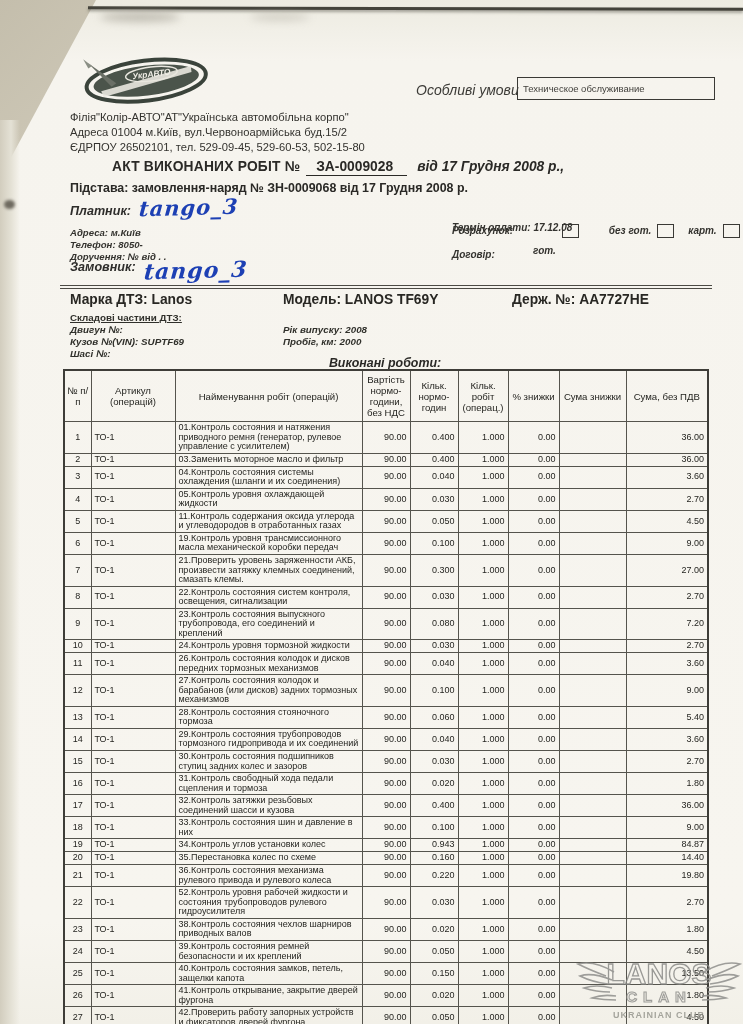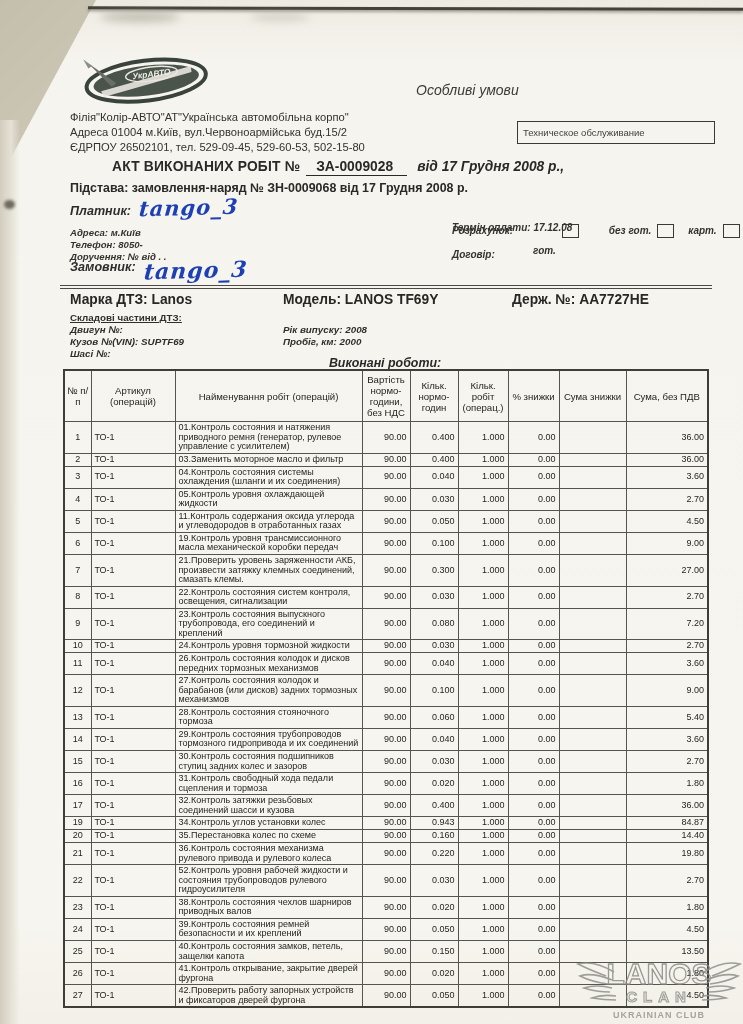--- a/index.html
+++ b/index.html
@@ -27,21 +27,21 @@
     filter:blur(4px);opacity:.55;border-radius:50%;}
   .smudge2{position:absolute;left:250px;top:13px;width:60px;height:8px;background:#a8a498;
     filter:blur(4px);opacity:.4;border-radius:50%;}
   .dot-blot{position:absolute;left:4px;top:200px;width:11px;height:9px;background:#6e6a5f;
     border-radius:50%;filter:blur(1.5px);}
 
   
   .logo{position:absolute;left:72px;top:50px;width:142px;height:58px;}
   .special-label{position:absolute;left:416px;top:82px;font-style:italic;font-size:14px;color:#3c3b37;}
   .special-box{position:absolute;left:517px;top:77px;width:198px;height:23px;
-    border:1.6px solid #3a3935;background:transparent;margin-top:44px;}
+    border:1.6px solid #3a3935;background:transparent;}
   .special-box span{display:block;font-size:9.5px;color:#403f3b;padding:5px 0 0 5px;}
 
   .company{position:absolute;left:70px;top:110px;font-size:11.2px;line-height:14.8px;color:#33322e;}
 
   .act-title{position:absolute;left:112px;top:159px;font-size:13.8px;color:#2a2926;white-space:nowrap;}
   .act-title b{letter-spacing:.2px;}
   .act-num{font-weight:bold;border-bottom:1.4px solid #2a2926;padding:0 14px 1px 10px;margin-left:6px;}
   .act-date{font-style:italic;font-weight:bold;margin-left:10px;}
   .basis{position:absolute;left:70px;top:181px;font-size:12.4px;font-weight:bold;color:#2a2926;}
 
@@ -374,20 +374,31 @@
           <td class="c-art">ТО-1</td>
           <td class="c-name">32.Контроль затяжки резьбовых соединений шасси и кузова</td>
           <td class="r">90.00</td>
           <td class="r">0.400</td>
           <td class="r">1.000</td>
           <td class="r">0.00</td>
           <td class="r"></td>
           <td class="r">36.00</td>
         </tr>
         <tr>
+          <td class="c-num">18</td>
+          <td class="c-art">ТО-1</td>
+          <td class="c-name">33.Контроль состояния шин и давление в них</td>
+          <td class="r">90.00</td>
+          <td class="r">0.100</td>
+          <td class="r">1.000</td>
+          <td class="r">0.00</td>
+          <td class="r"></td>
+          <td class="r">9.00</td>
+        </tr>
+        <tr>
           <td class="c-num">19</td>
           <td class="c-art">ТО-1</td>
           <td class="c-name">34.Контроль углов установки колес</td>
           <td class="r">90.00</td>
           <td class="r">0.943</td>
           <td class="r">1.000</td>
           <td class="r">0.00</td>
           <td class="r"></td>
           <td class="r">84.87</td>
         </tr>

